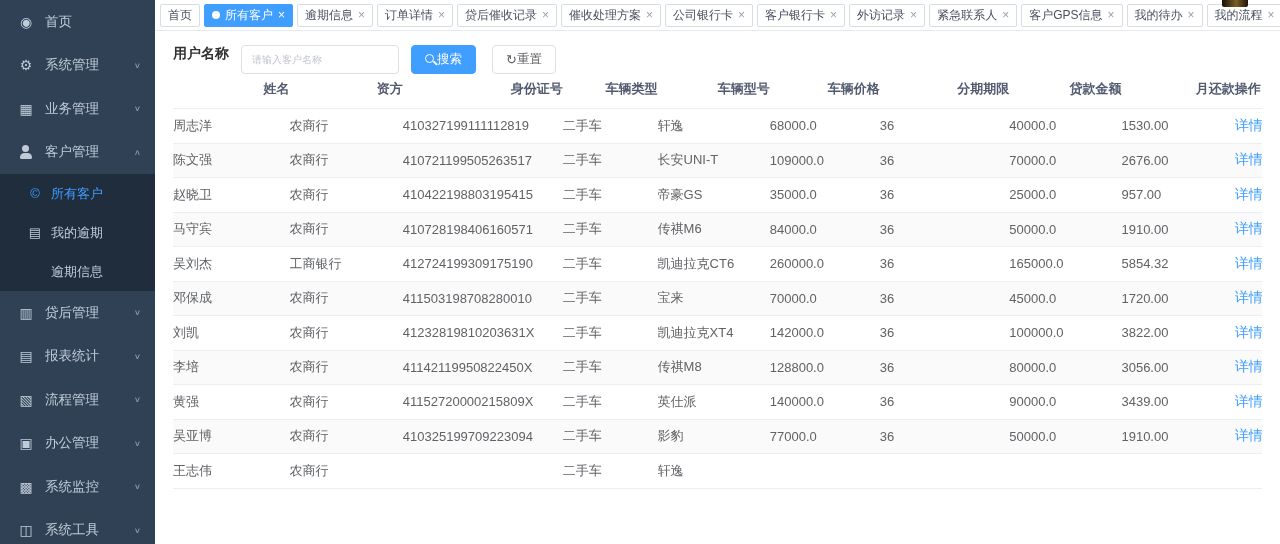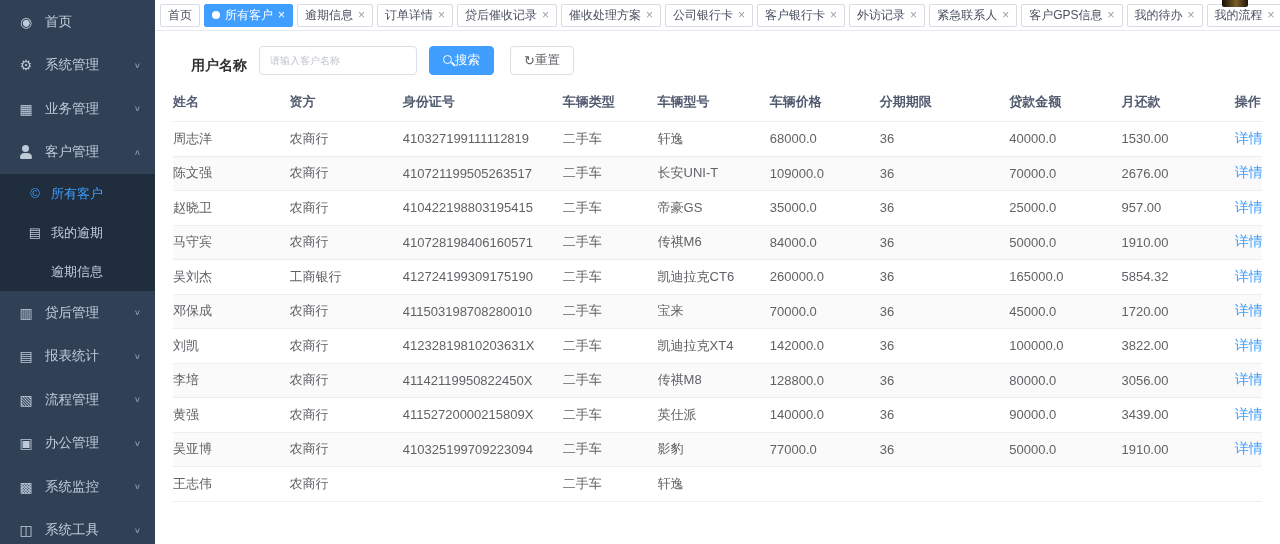--- a/index.html
+++ b/index.html
@@ -35,39 +35,39 @@
   .tab.active { background:#409eff; border-color:#409eff; color:#fff; }
   .dot { width:8px; height:8px; border-radius:50%; background:#fff; display:none; }
   .dot.show { display:block; }
   .t-close { display:none; font-size:12px; color:#9aa0ab; line-height:1; }
   .t-close.show { display:inline; }
   .tab.active .t-close { color:#fff; }
 
   .content { flex:1; background:#fff; overflow:hidden; padding-top:14px; }
 
   
-  .search-row { display:flex; align-items:flex-end; padding-left:36px; height:30px; margin-bottom:13px; }
+  .search-row { display:flex; align-items:flex-start; padding-left:18px; height:30px; }
   .search-label { font-size:14px; font-weight:bold; color:#303133; margin-right:12px; }
   .search-input { width:158px; height:29px; border:1px solid #dcdfe6; border-radius:4px;
                   padding:0 10px; font-size:10px; color:#606266; outline:none; margin-right:12px; }
   .search-input::placeholder { color:#c0c4cc; }
   .btn { height:29px; display:inline-flex; align-items:center; padding:0 13px;
          border-radius:4px; font-size:12.5px; cursor:pointer; border:1px solid transparent; }
   .btn.primary { background:#409eff; color:#fff; border-color:#409eff; margin-right:16px; }
   .btn.plain { background:#fff; color:#606266; border-color:#dcdfe6; }
   .mag { position:relative; width:12px; height:12px; display:inline-block; }
   .mag::before { content:""; position:absolute; left:0; top:0; width:7px; height:7px;
                  border:1.4px solid #fff; border-radius:50%; }
   .mag::after { content:""; position:absolute; left:7.5px; top:8px; width:4.5px; height:1.5px;
                 background:#fff; transform:rotate(45deg); }
   .refresh-glyph { font-size:13px; line-height:1; }
 
   
   table { width:1089px; margin:0 18px; border-collapse:collapse; table-layout:fixed; }
-  th { text-align:left; font-size:13px; font-weight:bold; color:#515a6e;
+  th { text-align:right; font-size:13px; font-weight:bold; color:#515a6e;
        padding:5px 0 10px; border-bottom:1px solid #ebeef5; white-space:nowrap; }
   td { height:34.5px; font-size:13px; color:#606266; border-bottom:1px solid #ebeef5;
        white-space:nowrap; overflow:hidden; }
   tbody tr:nth-child(even) { background:#fafafa; }
   th.col-action, td.col-action { text-align:left; }
   a.link { color:#409eff; text-decoration:none; cursor:pointer; font-size:14px; }
 
   
   .avatar-cut { position:absolute; left:1222px; top:0; width:26px; height:7px;
                 background:linear-gradient(90deg,#171008,#7a5f28 55%,#1d1409);

